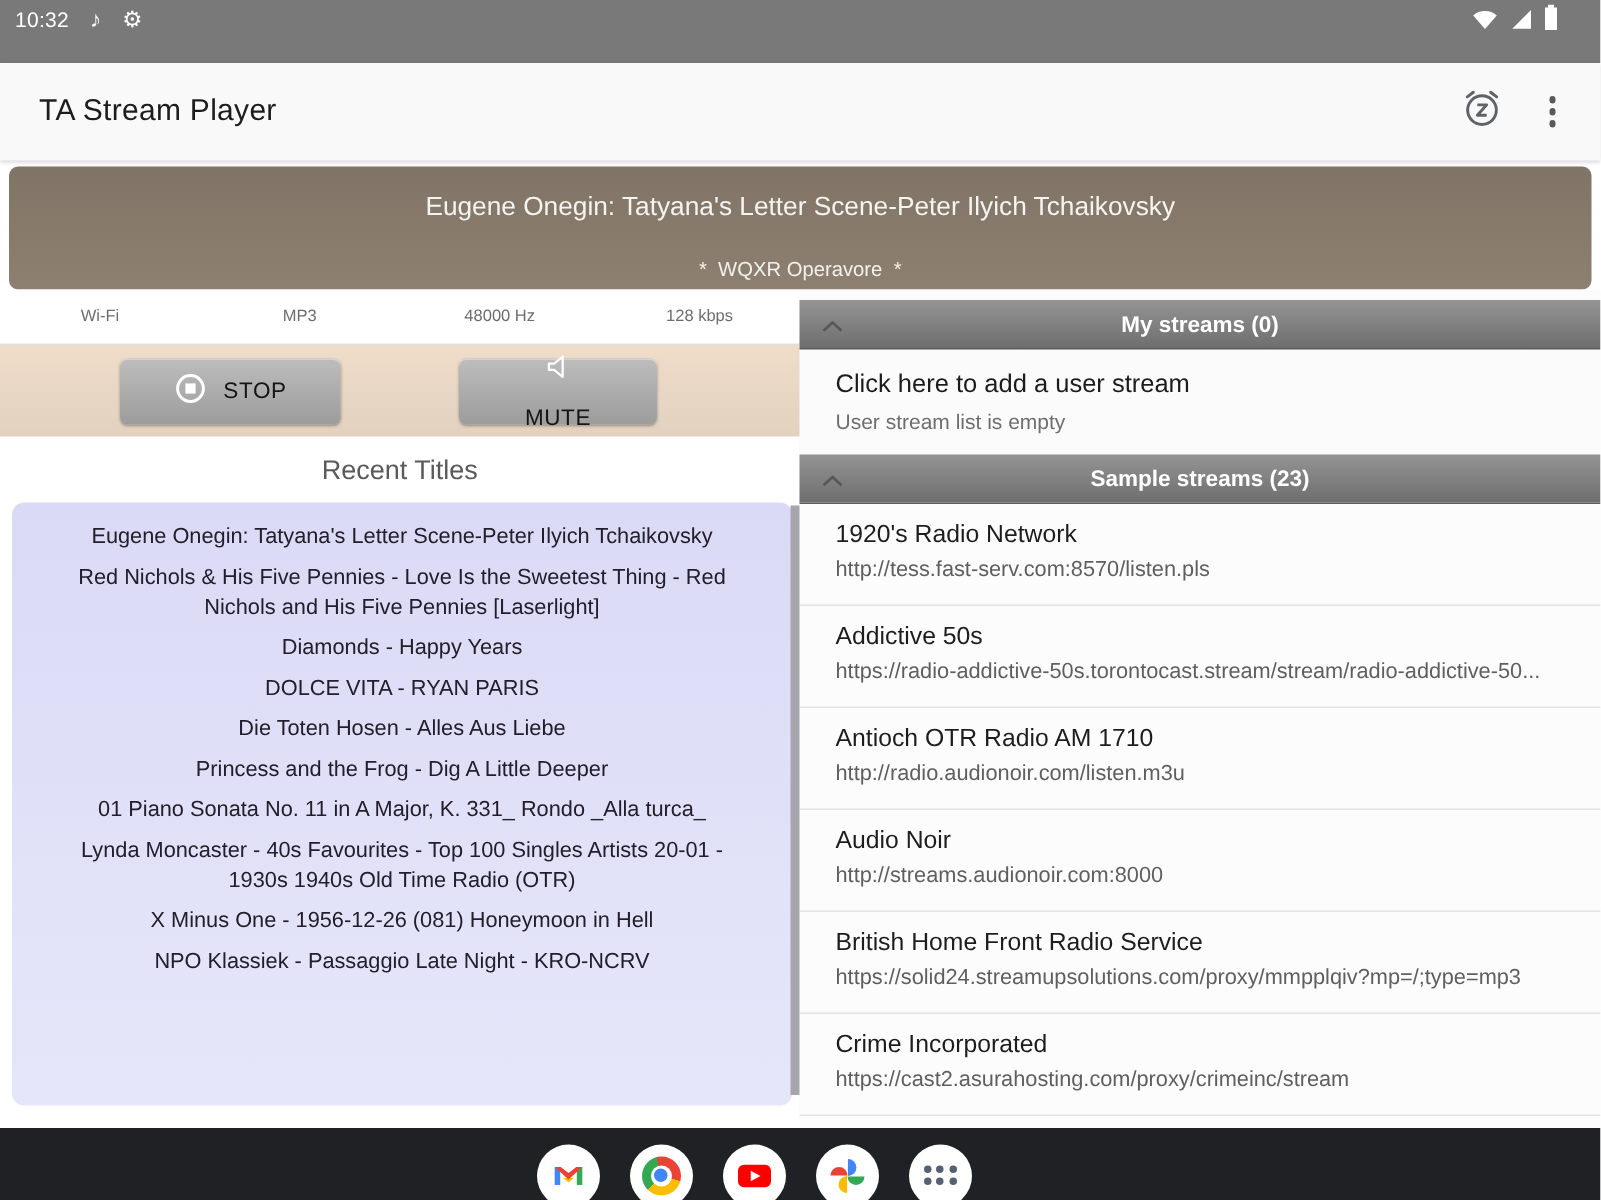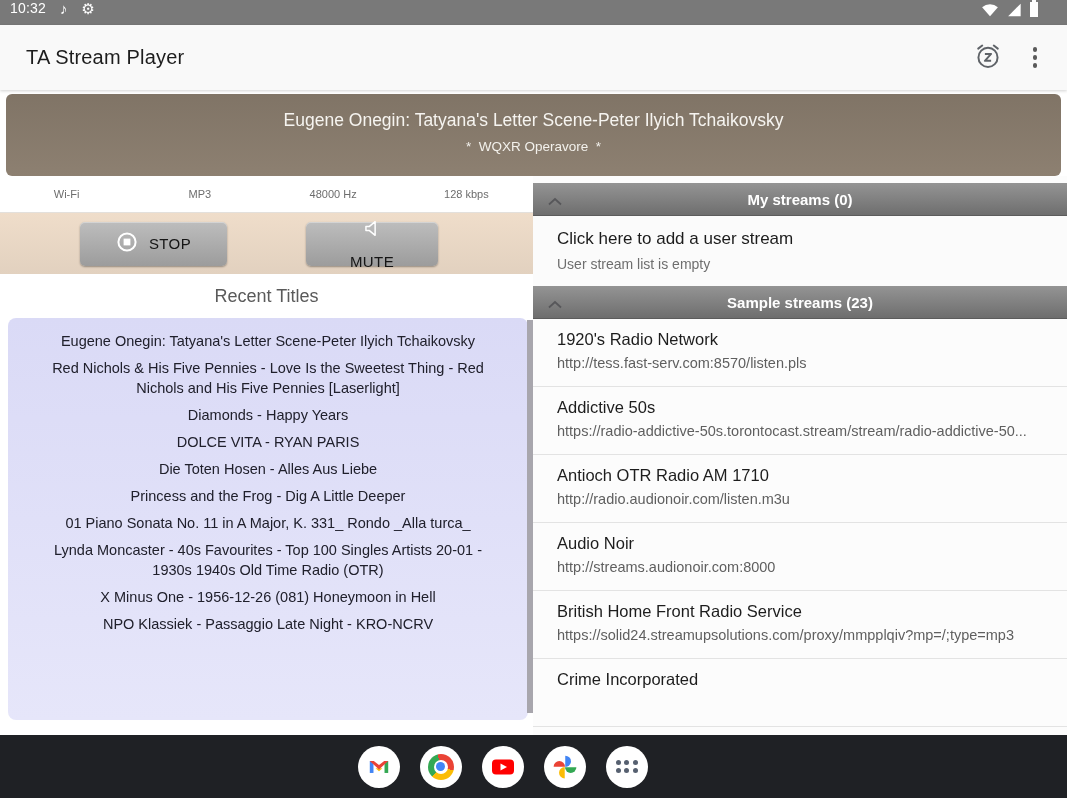--- a/index.html
+++ b/index.html
@@ -1,38 +1,38 @@
 <!DOCTYPE html>
 <html><head>
 <meta charset="utf-8">
 <style>
   * { margin:0; padding:0; box-sizing:border-box; }
   html,body { width:1067px; height:800px; overflow:hidden; }
   body { font-family:"Liberation Sans","DejaVu Sans",sans-serif; background:#fff; }
   .screen { position:relative; width:1067px; height:800px; background:#fff; }
 
   
-  .status-bar { height:25px; background:#797979; color:#fff; display:flex; align-items:flex-start; padding:0 28px 16px 10px; font-size:14px; }
+  .status-bar { height:42px; background:#797979; color:#fff; display:flex; align-items:center; padding:0 28px 16px 10px; font-size:14px; }
   .status-left { display:flex; align-items:center; gap:14px; }
   .status-time { font-size:14px; letter-spacing:.2px; }
   .status-note { font-size:15px; line-height:1; }
   .status-gear { font-size:15px; line-height:1; }
   .status-right { margin-left:auto; display:flex; align-items:flex-end; gap:7px; }
 
   
   .app-bar { height:65px; background:#f9f9f9; display:flex; align-items:center; padding:0 26px; box-shadow:0 1px 3px rgba(0,0,0,.18); position:relative; z-index:5; }
   .app-title { font-size:20px; color:#1d1d1d; letter-spacing:.2px;text-align:right; }
   .app-bar-actions { margin-left:auto; display:flex; align-items:center; gap:26px; }
   .overflow-btn { display:flex; flex-direction:column; gap:3.5px; padding:4px; cursor:pointer; }
   .overflow-btn i { width:4.5px; height:4.5px; border-radius:50%; background:#5a5a5a; }
 
   
   .banner { margin:4px 6px 0; height:82px; border-radius:6px; background:linear-gradient(#807466,#8d8071); color:#f6f4f0; text-align:center; padding-top:15px; }
   .banner-title { font-size:17.5px; line-height:22px; }
-  .banner-station { font-size:13.5px; margin-top:8px; white-space:pre; color:#f3f1ec; }
+  .banner-station { font-size:13.5px; margin-top:24px; white-space:pre; color:#f3f1ec; }
 
   
   .content { display:flex; height:559px; }
   .left-col { width:533px; position:relative; display:flex; flex-direction:column; }
   .right-col { flex:1; background:#fcfcfc; display:flex; flex-direction:column; padding-top:7px; }
 
   
   .info-row { height:37px; background:#fff; display:flex; align-items:center; border-bottom:1px solid #e3e0dc; }
   .info-cell { flex:1; text-align:center; font-size:11px; color:#6d6d6d; }
   .controls { height:61px; background:linear-gradient(#efddca,#e2d1bf); display:flex; align-items:center; }
@@ -206,20 +206,21 @@
       <div class="stream-item">
         <div class="stream-name">Audio Noir</div>
         <div class="stream-url">http://streams.audionoir.com:8000</div>
       </div>
       <div class="stream-item">
         <div class="stream-name">British Home Front Radio Service</div>
         <div class="stream-url">https://solid24.streamupsolutions.com/proxy/mmpplqiv?mp=/;type=mp3</div>
       </div>
       <div class="stream-item">
         <div class="stream-name">Crime Incorporated</div>
+        <div class="stream-url">https://cast2.asurahosting.com/proxy/crimeinc/stream</div>
       </div>
 
     </div>
   </div>
 
   <div class="nav-bar">
     <div class="dock">
       <div class="dock-circle">
         <svg width="26" height="26" viewBox="0 0 24 24">
           <rect x="3.5" y="6.5" width="3.4" height="11" fill="#4285F4"></rect>

